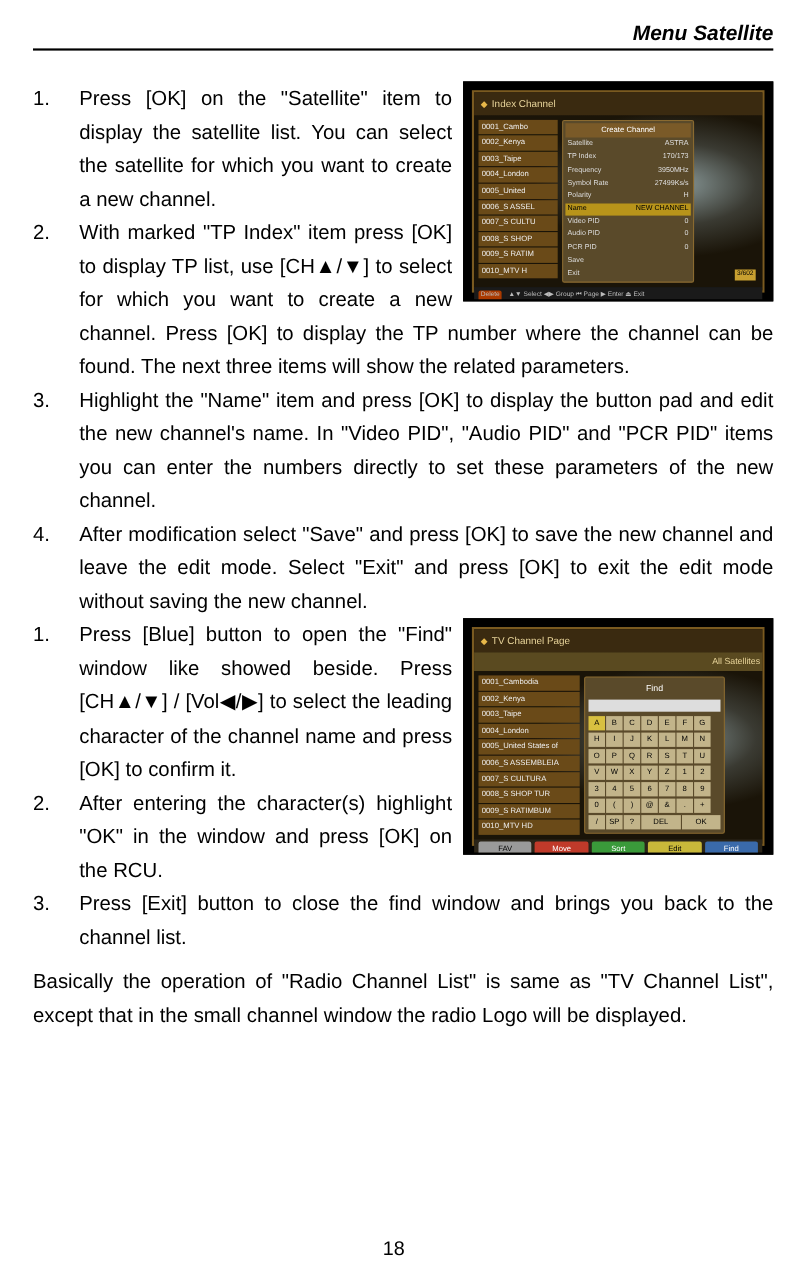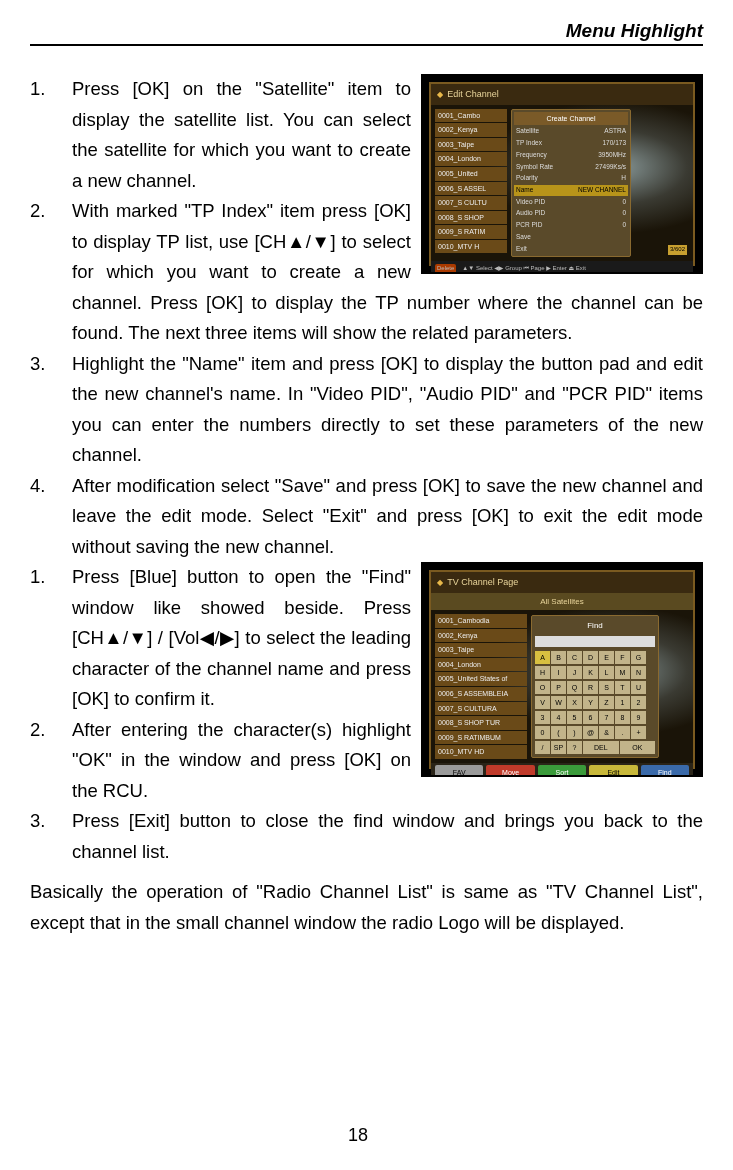--- a/index.html
+++ b/index.html
@@ -112,21 +112,21 @@
       background: #1a1a1a;
       padding: 3px 4px;
       font-size: 6px;
       color: #bbb;
       display: flex;
       gap: 6px;
     }
     .ss-bottom .pill { padding: 0 2px; border-radius: 2px; }
     .del { background: #aa3a00; }
     .ss-all {
-      text-align: center;
+      text-align: right;
       background: #5a4a20;
       color: #e8d49a;
       font-size: 8px;
       padding: 2px;
     }
     .find-grid {
       background: #5a4a2a;
       border: 1px solid #8a6a30;
       border-radius: 2px;
       width: 128px;
@@ -204,32 +204,32 @@
       text-align: center;
       font-size: 18px;
     }
     .clr { clear: both; }
     .small-spacer { height:10px; }
   </style>
 </head>
 <body>
 
 <div class="header-row">
-  <div class="header-title">Menu Highlight</div>
+  <div class="header-title">Menu Satellite</div>
 </div>
 <hr class="header-rule">
 
 <div class="content">
 
   <div class="float-right">
     <div class="screenshot s1">
       <div class="screenshot-inner">
         <div class="ss-title">
           <span class="bullet">◆</span>
-          <span>Edit Channel</span>
+          <span>Index Channel</span>
         </div>
         <div class="ss-body">
           <div class="ss-left">
             <div class="ss-left-item">0001_Cambo</div>
             <div class="ss-left-item">0002_Kenya</div>
             <div class="ss-left-item">0003_Taipe</div>
             <div class="ss-left-item">0004_London</div>
             <div class="ss-left-item">0005_United</div>
             <div class="ss-left-item">0006_S ASSEL</div>
             <div class="ss-left-item">0007_S CULTU</div>

